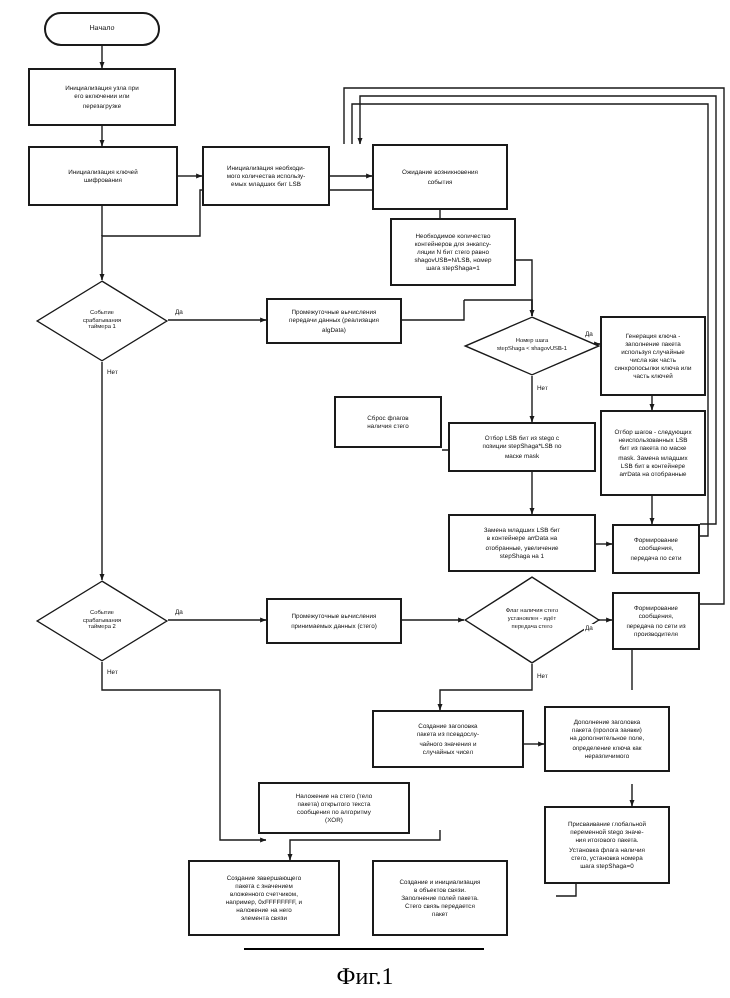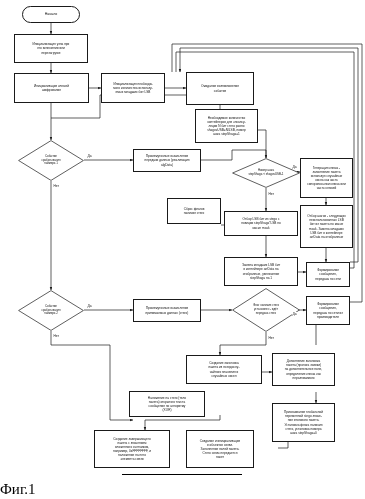--- a/index.html
+++ b/index.html
@@ -85,23 +85,23 @@
     font-size: 3.2px;
     color: #101010;
     z-index: 4;
     background: #ffffff;
     padding: 0 0.5px;
   }
   #figure-caption {
     position: absolute;
     left: 0;
     width: 365px;
-    text-align: left;
+    text-align: center;
     font-family: "Liberation Serif", serif;
-    font-size: 15px;
+    font-size: 12px;
     color: #000000;
     z-index: 5;
   }
   #bottom-rule {
     position: absolute;
     background: #000000;
     z-index: 5;
   }
 </style>
 </head>

